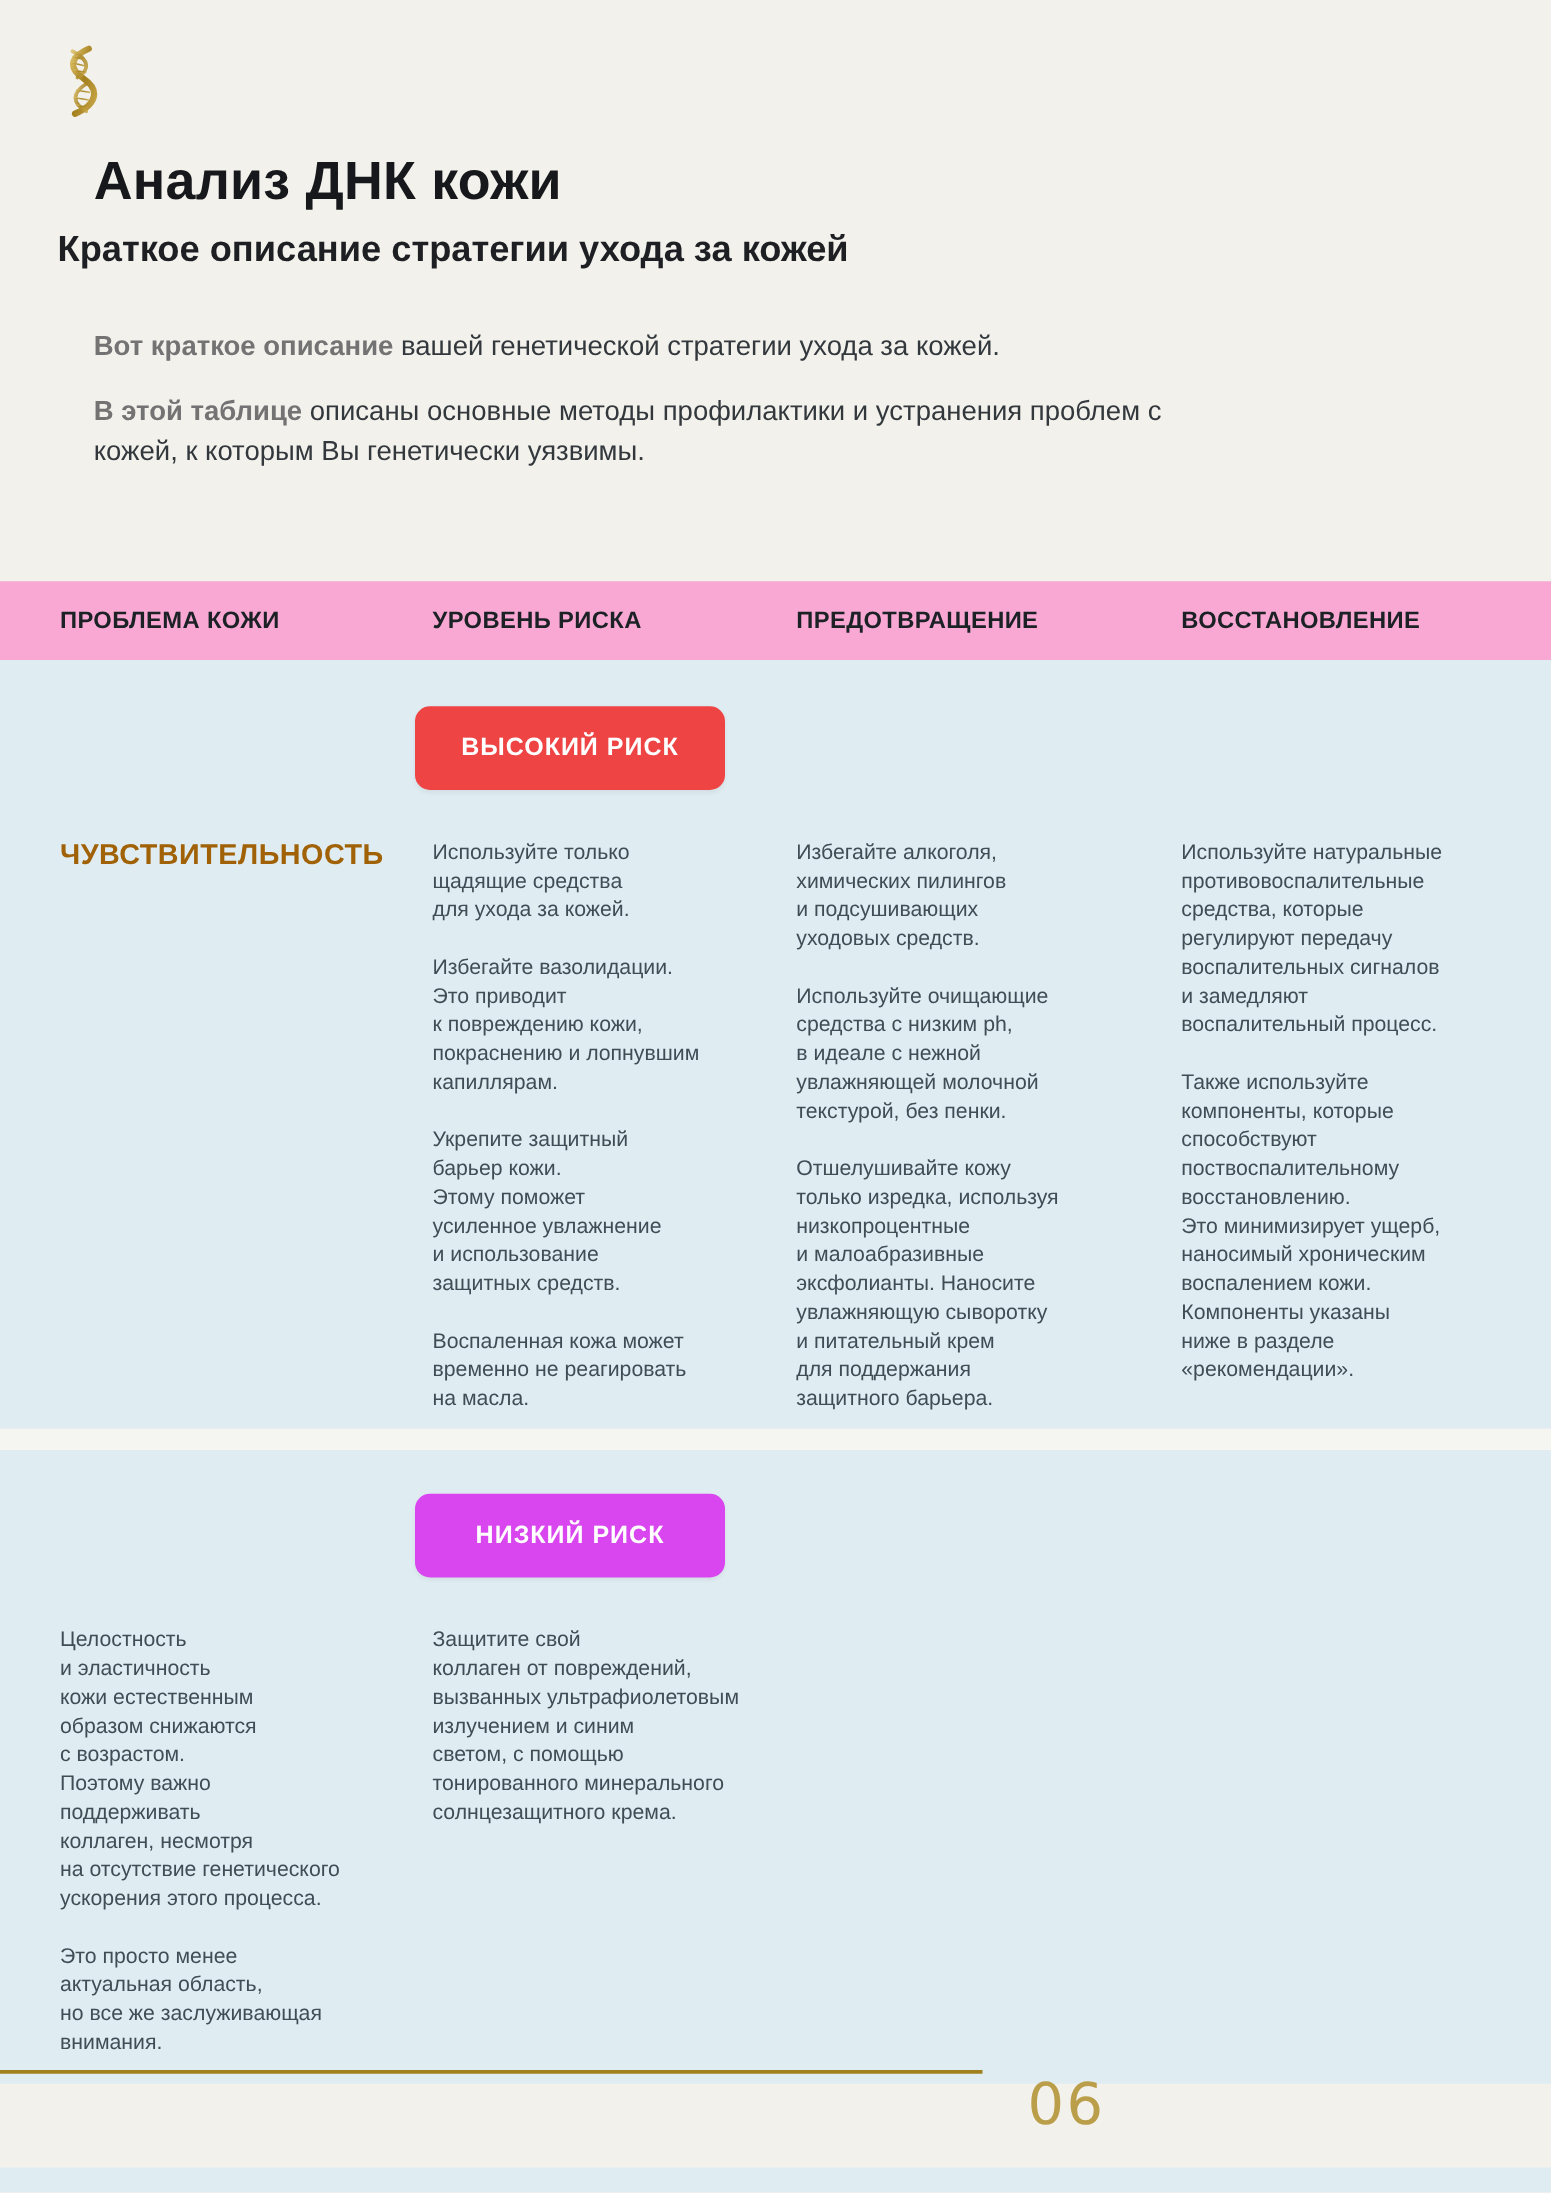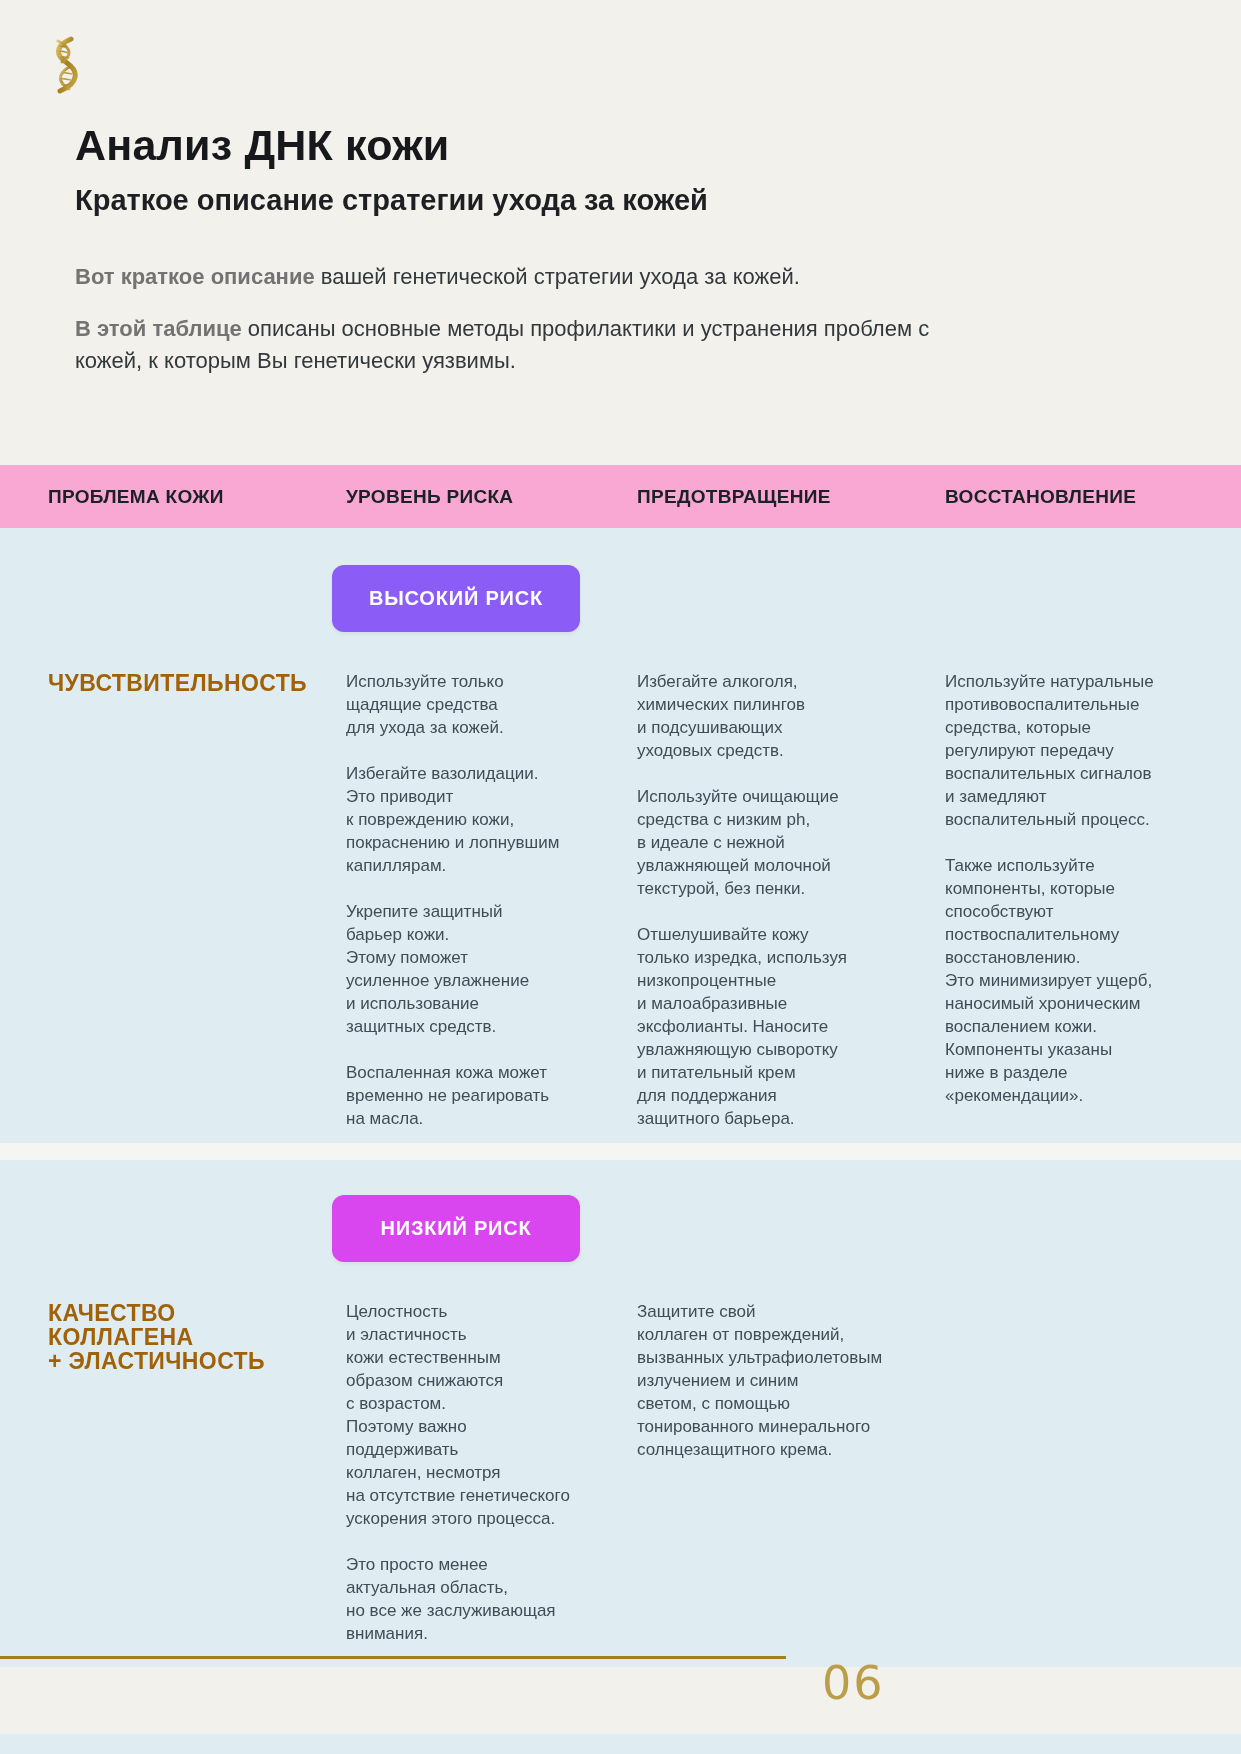--- a/index.html
+++ b/index.html
@@ -15,21 +15,21 @@
     background:#f2f1ec;
     overflow:hidden;
   }
   .logo { margin:36px 0 0 45px; width:40px; height:58px; }
   h1.title {
     margin:27px 0 0 75px;
     font-size:43px; font-weight:700; line-height:48px;
     color:#17181b; letter-spacing:0.2px;
   }
   h2.subtitle {
-    margin:14px 0 0 75px;
+    margin:14px 0 0 46px;
     font-size:29px; font-weight:700; line-height:34px;
     color:#1d1f23;
   }
   p.intro {
     margin:44px 0 0 75px;
     max-width:905px;
     font-size:22px; line-height:32px;
     color:#33383d;
   }
   p.intro + p.intro { margin-top:20px; }
@@ -136,21 +136,21 @@
 
   <div class="thead grid4">
     <div class="th">ПРОБЛЕМА КОЖИ</div>
     <div class="th">УРОВЕНЬ РИСКА</div>
     <div class="th">ПРЕДОТВРАЩЕНИЕ</div>
     <div class="th">ВОССТАНОВЛЕНИЕ</div>
   </div>
 
   <section class="risk-section section-1">
     <div class="badge-row grid4">
-      <span class="badge" style="background-color: #8b5cf6;">ВЫСОКИЙ РИСК</span>
+      <span class="badge" style="background-color: #ef4444;">ВЫСОКИЙ РИСК</span>
     </div>
     <div class="grid4">
       <div class="cell label">ЧУВСТВИТЕЛЬНОСТЬ</div>
       <div class="cell text">Используйте только
 щадящие средства
 для ухода за кожей.
 
 Избегайте вазолидации.
 Это приводит
 к повреждению кожи,
@@ -209,22 +209,20 @@
     </div>
   </section>
 
   <div class="section-gap"></div>
 
   <section class="risk-section section-2">
     <div class="badge-row grid4">
       <span class="badge" style="background-color: #d946ef;">НИЗКИЙ РИСК</span>
     </div>
     <div class="grid4">
-      <div class="cell label" style="white-space:pre-line">КАЧЕСТВО КОЛЛАГЕНА
-+ ЭЛАСТИЧНОСТЬ</div>
       <div class="cell text">Целостность
 и эластичность
 кожи естественным
 образом снижаются
 с возрастом.
 Поэтому важно
 поддерживать
 коллаген, несмотря
 на отсутствие генетического
 ускорения этого процесса.

